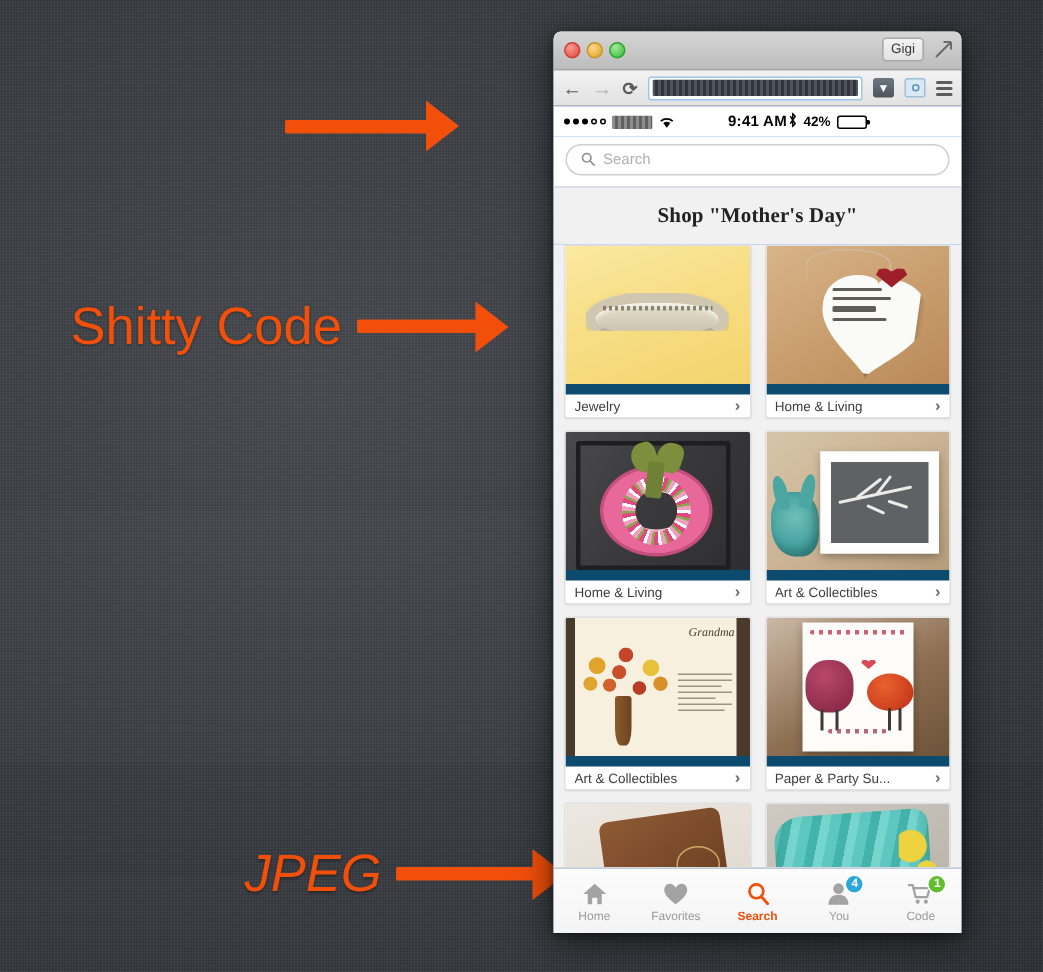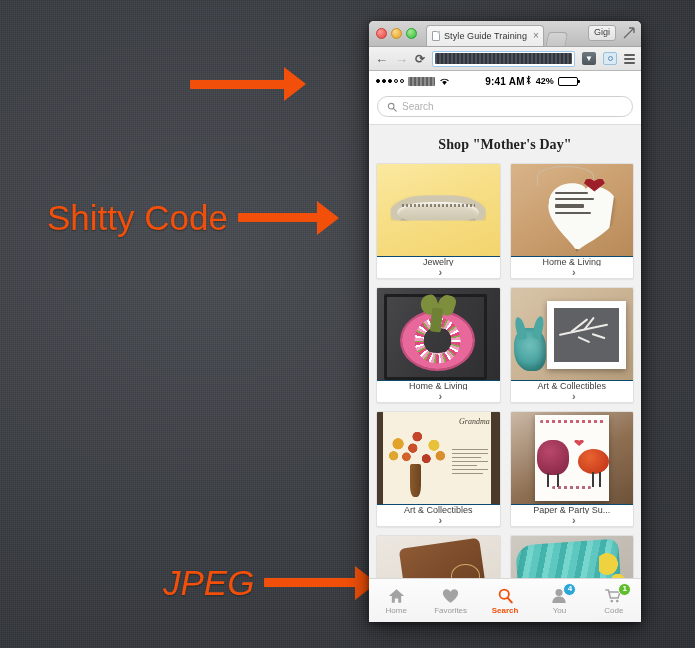--- a/index.html
+++ b/index.html
@@ -327,22 +327,21 @@
     overflow: hidden;
   }
   .card-label {
     height: 22px;
     display: flex;
     align-items: center;
     justify-content: space-between;
     padding: 0 6px;
     font-size: 9px;
     color: #3d3d3d;
-    border-top: 1px solid #0c4a6e;
-    flex-direction: column;
+    border-top: 7px solid #0c4a6e;
   }
   .card-label .txt {
     overflow: hidden;
     text-overflow: ellipsis;
     white-space: nowrap;
   }
   .chev {
     color: #6b6b6b;
     font-size: 11px;
     font-weight: bold;
@@ -609,28 +608,20 @@
     </span>
 </div>
 
 <div id="browser-window">
 
   <div class="titlebar">
     <div class="traffic">
       <span class="light red"></span>
       <span class="light yellow"></span>
       <span class="light green"></span>
-    </div>
-    <div class="tabstrip">
-      <div class="tab">
-        <span class="tab-favicon"></span>
-        <span class="tab-title">Style Guide Training</span>
-        <span class="tab-close">×</span>
-      </div>
-      <div class="tab-new"></div>
     </div>
     <div class="titlebar-right">
       <span class="profile-chip">Gigi</span>
       <span class="fullscreen-icon">
         <svg viewBox="0 0 12 12" width="12" height="12">
             <path d="M1 11 L11 1 M11 1 H6 M11 1 V6" stroke="#6b6b6b" stroke-width="1.4" fill="none"></path>
           </svg>
       </span>
     </div>
   </div>

